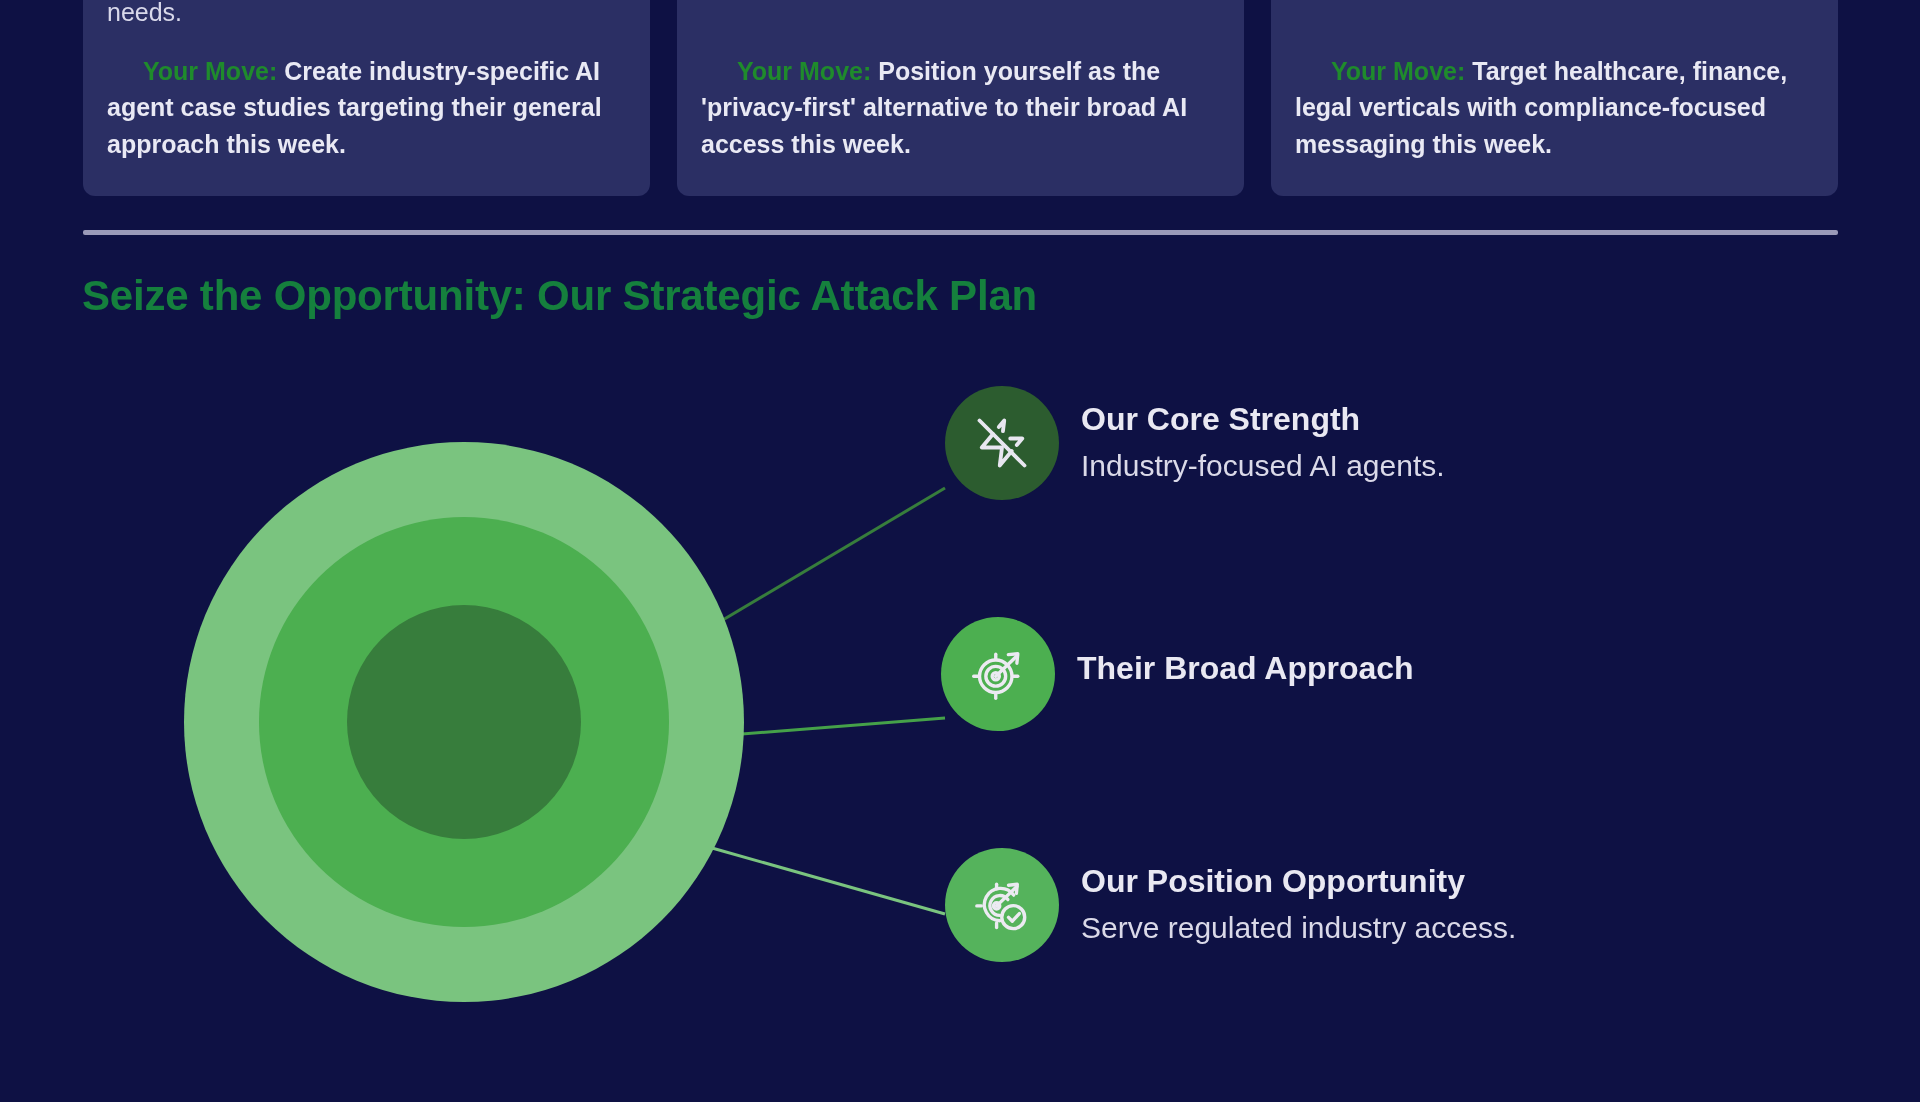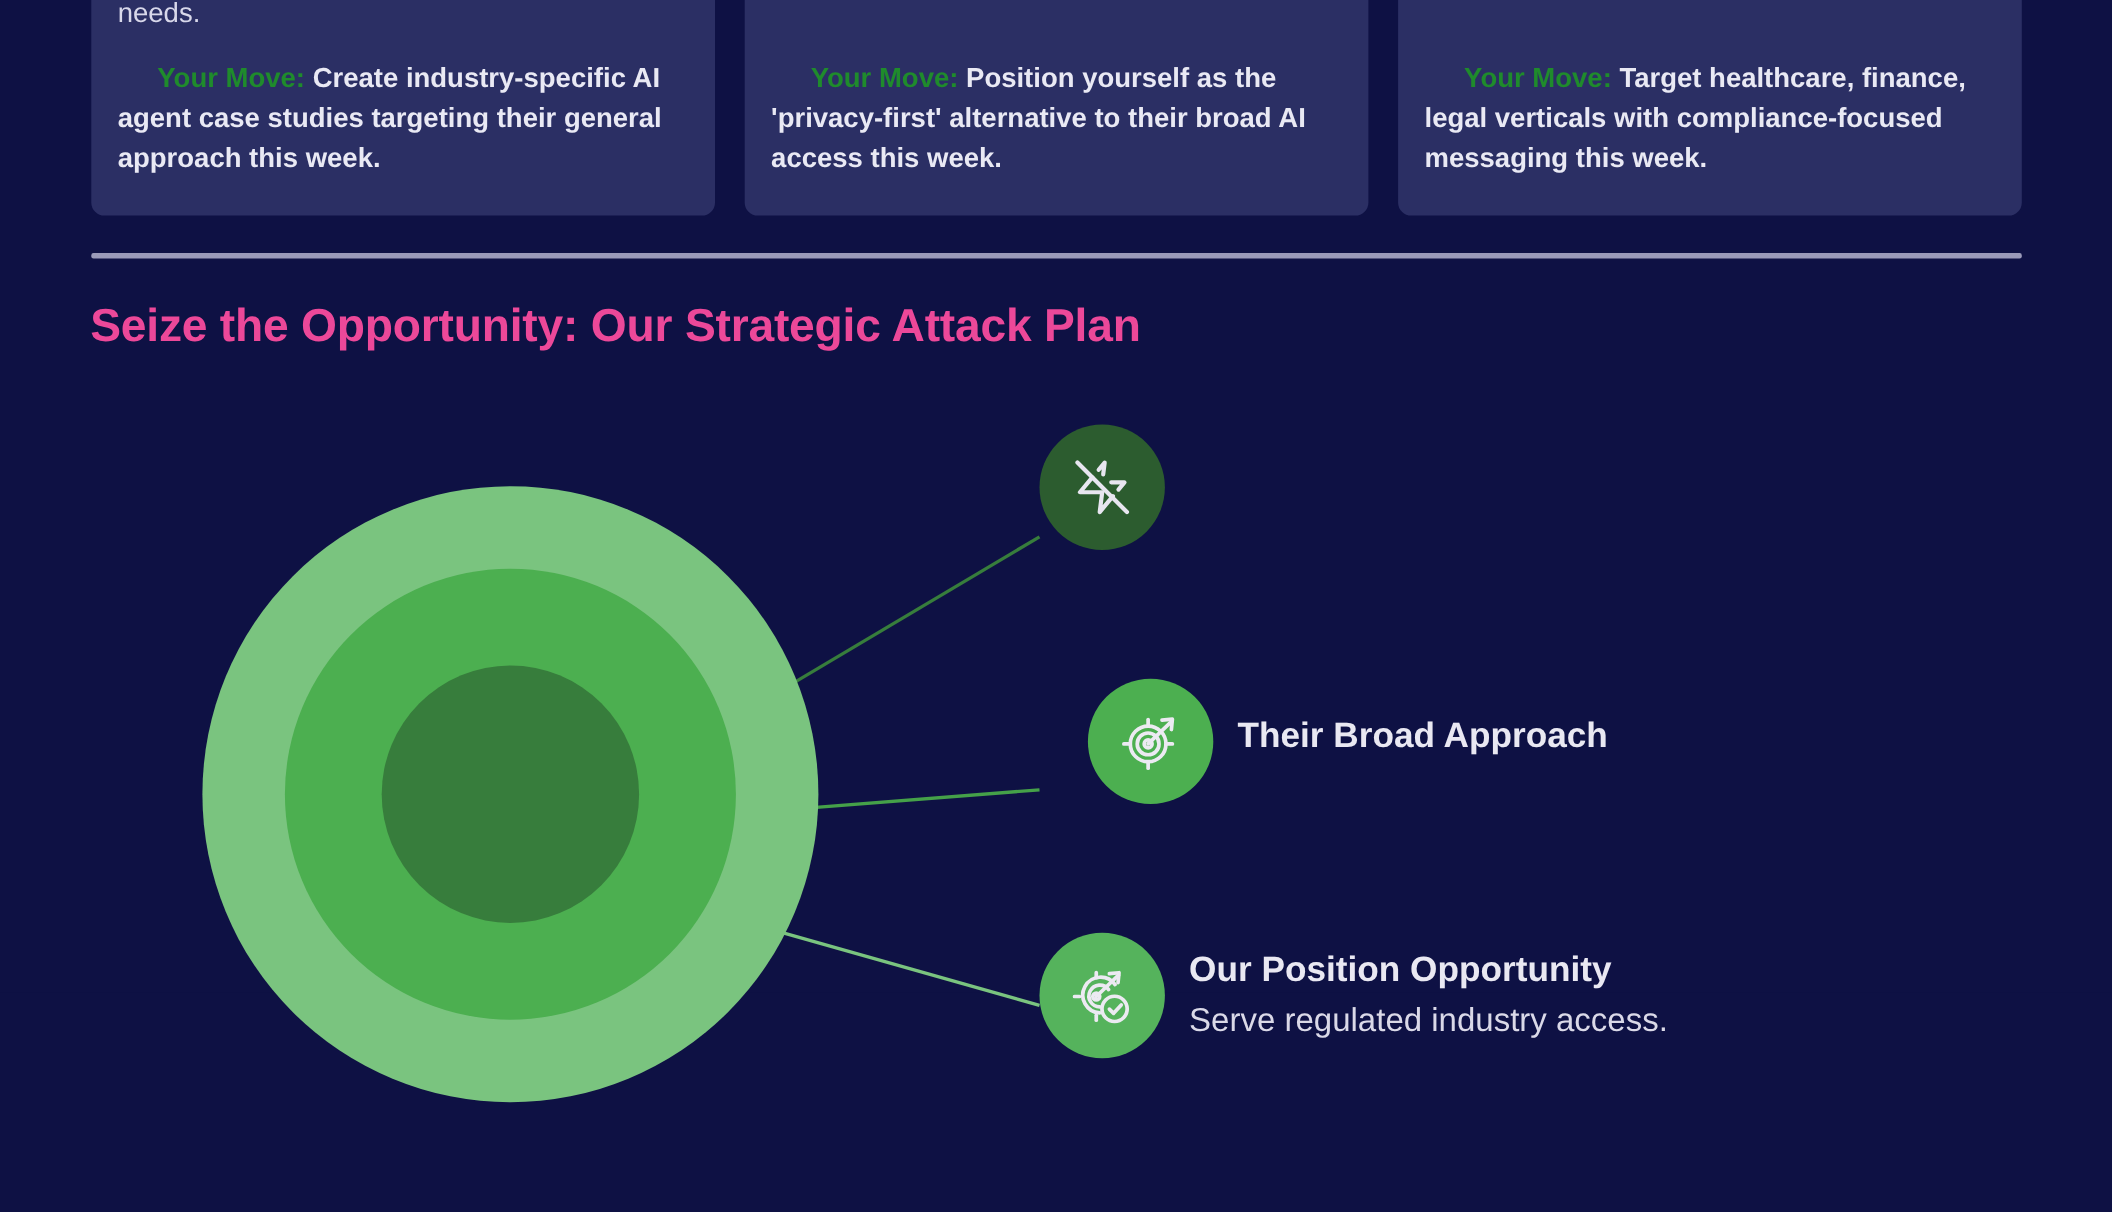--- a/index.html
+++ b/index.html
@@ -124,21 +124,21 @@
   }
   .node-desc {
     font-size: 30px;
     font-weight: 400;
     color: #dad9e8;
     line-height: 1.2;
     white-space: nowrap;
   }
 
   #node-0 { left: 945px; top: 56px; }
-  #node-1 { left: 989px; top: 287px; }
+  #node-1 { left: 941px; top: 287px; }
   #node-2 { left: 945px; top: 518px; }
 </style>
 </head>
 <body>
 
 <div id="page">
 
   <div class="cards-row">
 
     <div class="move-card" style="background: rgb(43, 47, 100);">
@@ -153,21 +153,21 @@
 
     <div class="move-card" style="background: rgb(43, 47, 100);">
       <div class="card-body"></div>
       <div class="card-move"><span class="lead" style="color: rgb(31, 139, 44);">Your Move:</span> <span>Target healthcare, finance, legal verticals with compliance-focused messaging this week.</span></div>
     </div>
 
   </div>
 
   <div class="divider" style="background: rgb(154, 154, 185);"></div>
 
-  <h2 class="section-heading" style="color: #ec4899;">Seize the Opportunity: Our Strategic Attack Plan</h2>
+  <h2 class="section-heading" style="color: #15803d;">Seize the Opportunity: Our Strategic Attack Plan</h2>
 
   <div class="diagram">
 
     <svg class="diagram-svg" viewBox="0 0 1920 770">
 
       <line id="line-0" stroke-width="3" x1="578" y1="376" x2="945" y2="158" stroke="#377d3c"></line>
       <line id="line-1" stroke-width="3" x1="666" y1="410" x2="945" y2="388" stroke="#45a149"></line>
       <line id="line-2" stroke-width="3" x1="712" y1="518" x2="945" y2="584" stroke="#7ac47f"></line>
 
       <circle id="ring-0" cx="464" cy="392" r="280" fill="#7ac47f"></circle>
@@ -178,20 +178,24 @@
     <div class="nodes">
 
       <div class="node" id="node-0">
         <div class="node-icon" id="icon-0" style="background: rgb(44, 92, 47);">
           <svg width="54" height="54" viewBox="0 0 24 24" fill="none" stroke="#e8e6f0" stroke-width="1.7" stroke-linecap="round" stroke-linejoin="round">
             <path d="M12.41 6.75L13 2l-2.43 2.92"></path>
             <path d="M18.57 12.91L21 10h-5.34"></path>
             <path d="M8 8l-5 6h9l-1 8 5.34-6.41"></path>
             <line x1="2" y1="2" x2="22" y2="22"></line>
           </svg>
+        </div>
+        <div class="node-text">
+          <div class="node-title">Our Core Strength</div>
+          <div class="node-desc">Industry-focused AI agents.</div>
         </div>
       </div>
 
       <div class="node" id="node-1">
         <div class="node-icon" id="icon-1" style="background: rgb(76, 175, 80);">
           <svg width="54" height="54" viewBox="0 0 24 24" fill="none" stroke="#eceaf2" stroke-width="1.5" stroke-linecap="round" stroke-linejoin="round">
             <circle cx="11" cy="13" r="7.2"></circle>
             <circle cx="11" cy="13" r="4.4"></circle>
             <circle cx="11" cy="13" r="1.6"></circle>
             <line x1="11" y1="3.2" x2="11" y2="5.2"></line>

